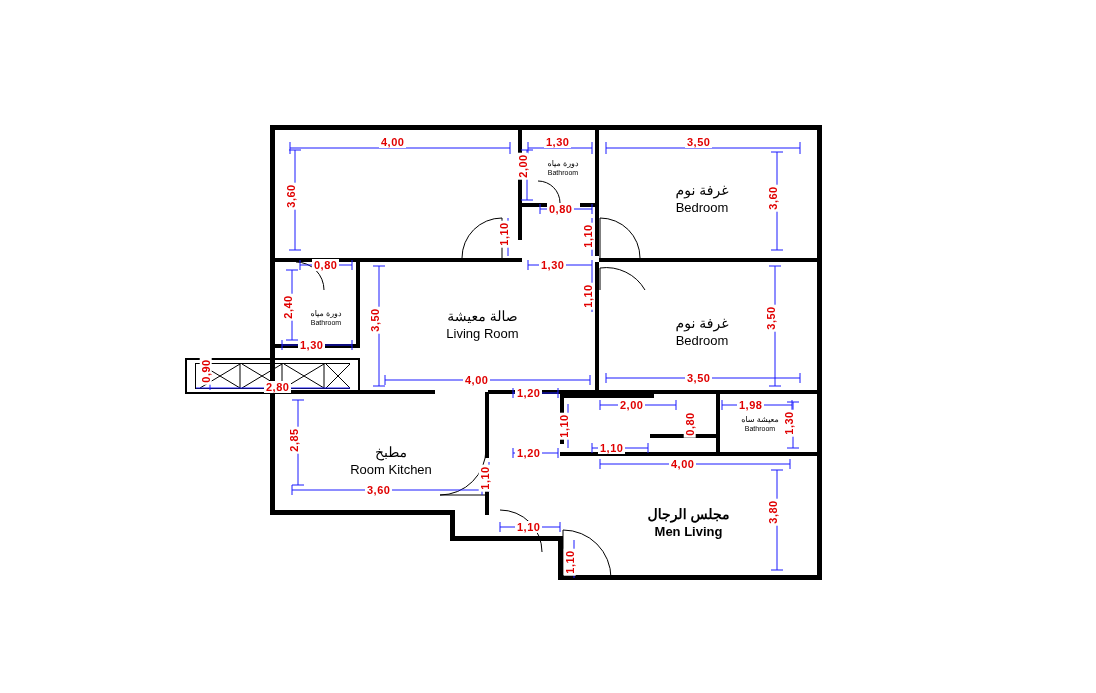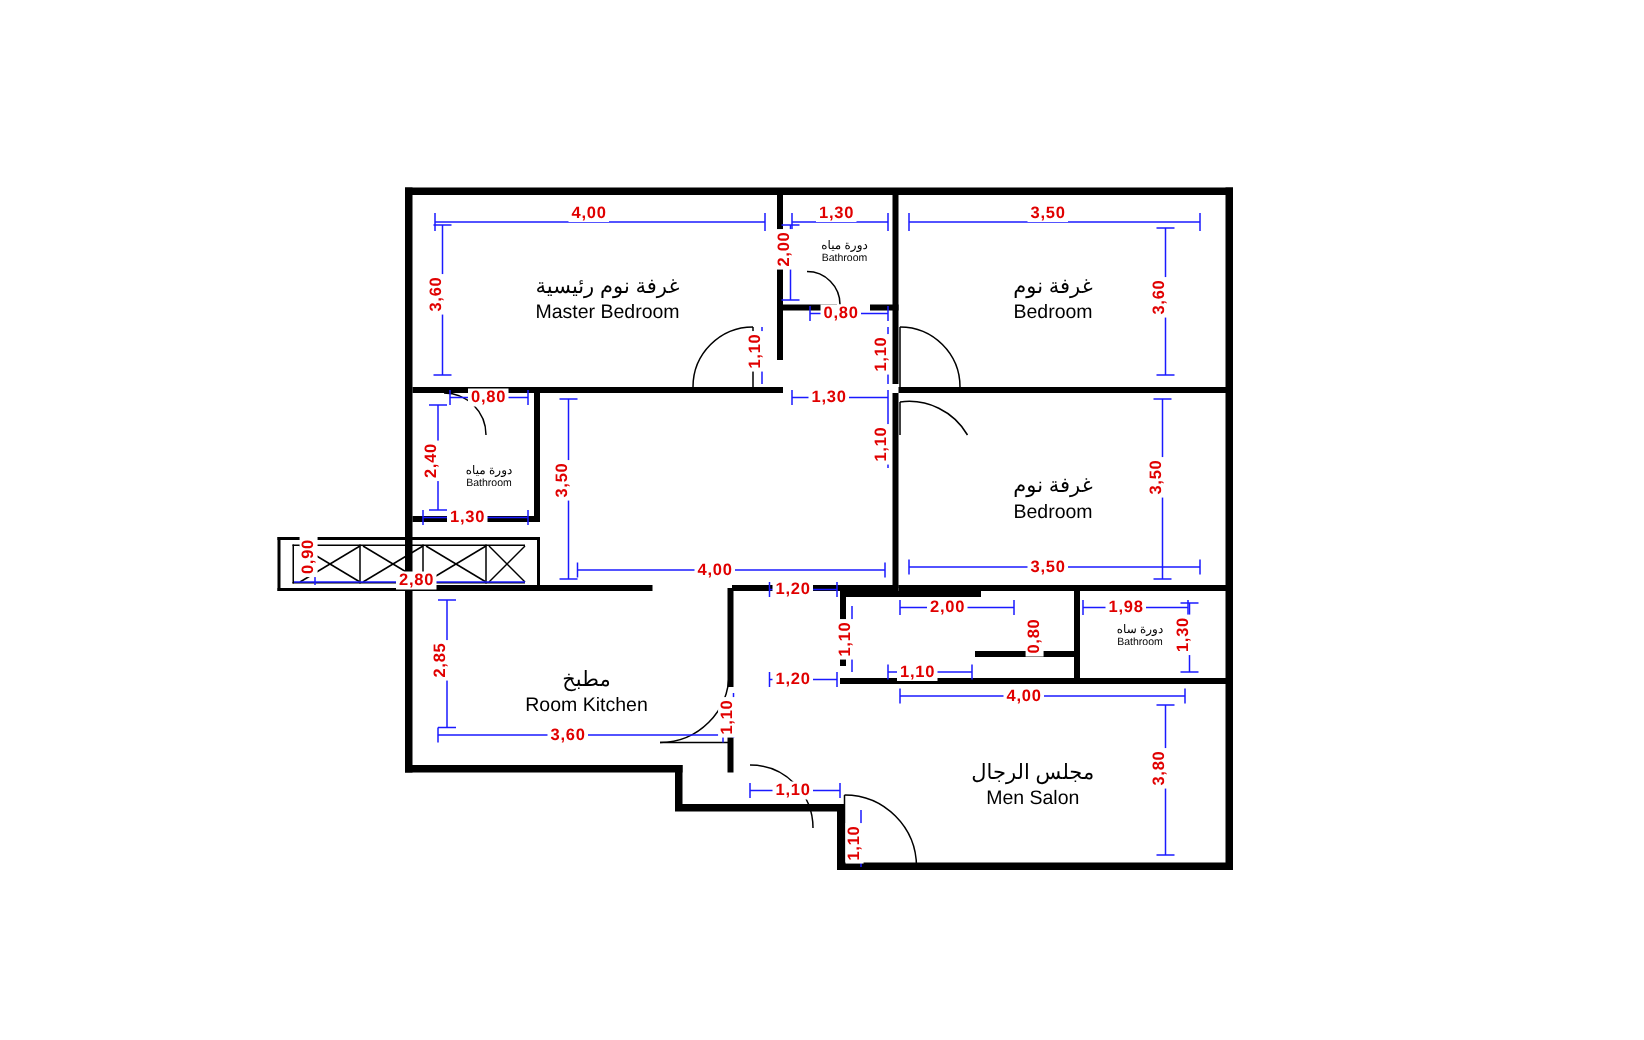--- a/index.html
+++ b/index.html
@@ -289,59 +289,59 @@
       <line x1="560" y1="522" x2="560" y2="532"></line>
 
       <line x1="574" y1="540" x2="574" y2="578"></line>
 
       <line x1="508" y1="218" x2="508" y2="256"></line>
       <line x1="592" y1="218" x2="592" y2="256"></line>
       <line x1="592" y1="270" x2="592" y2="312"></line>
     </g>
   </svg>
 
-  <div class="roomlabel" style="left:330px; top:182px; width:150px;">
-    <span class="ar">غرفة نوم رئيسية</span>
-    <span class="en">Master Bedroom</span>
-  </div>
 
   <div class="roomlabel small" style="left:528px; top:159px; width:70px;">
     <span class="ar">دورة مياه</span>
     <span class="en">Bathroom</span>
   </div>
 
   <div class="roomlabel" style="left:632px; top:182px; width:140px;">
     <span class="ar">غرفة نوم</span>
     <span class="en">Bedroom</span>
   </div>
 
   <div class="roomlabel small" style="left:292px; top:309px; width:68px;">
     <span class="ar">دورة مياه</span>
     <span class="en">Bathroom</span>
   </div>
 
+  <div class="roomlabel" style="left:410px; top:308px; width:145px;">
+    <span class="ar">صالة معيشة</span>
+    <span class="en">Living Room</span>
+  </div>
 
   <div class="roomlabel" style="left:632px; top:315px; width:140px;">
     <span class="ar">غرفة نوم</span>
     <span class="en">Bedroom</span>
   </div>
 
   <div class="roomlabel" style="left:320px; top:444px; width:142px;">
     <span class="ar">مطبخ</span>
     <span class="en">Room Kitchen</span>
   </div>
 
   <div class="roomlabel small" style="left:726px; top:415px; width:68px;">
-    <span class="ar">دورة ساه</span>
+    <span class="ar">معيشة ساه</span>
     <span class="en">Bathroom</span>
   </div>
 
-  <div class="roomlabel" style="left:616px; top:506px; width:145px;">
+  <div class="roomlabel" style="left:616px; top:506px; width:145px;font-weight:bold;">
     <span class="ar">مجلس الرجال</span>
-    <span class="en">Men Salon</span>
+    <span class="en">Men Living</span>
   </div>
 
   <div class="dimlabel" style="left:379px; top:136px;">4,00</div>
   <div class="dimlabel" style="left:544px; top:136px;">1,30</div>
   <div class="dimlabel" style="left:685px; top:136px;">3,50</div>
 
   <div class="dimlabel vert" style="left:277px; top:190px; transform:rotate(-90deg);">3,60</div>
   <div class="dimlabel vert" style="left:509px; top:160px; transform:rotate(-90deg);">2,00</div>
   <div class="dimlabel vert" style="left:759px; top:192px; transform:rotate(-90deg);">3,60</div>
 

